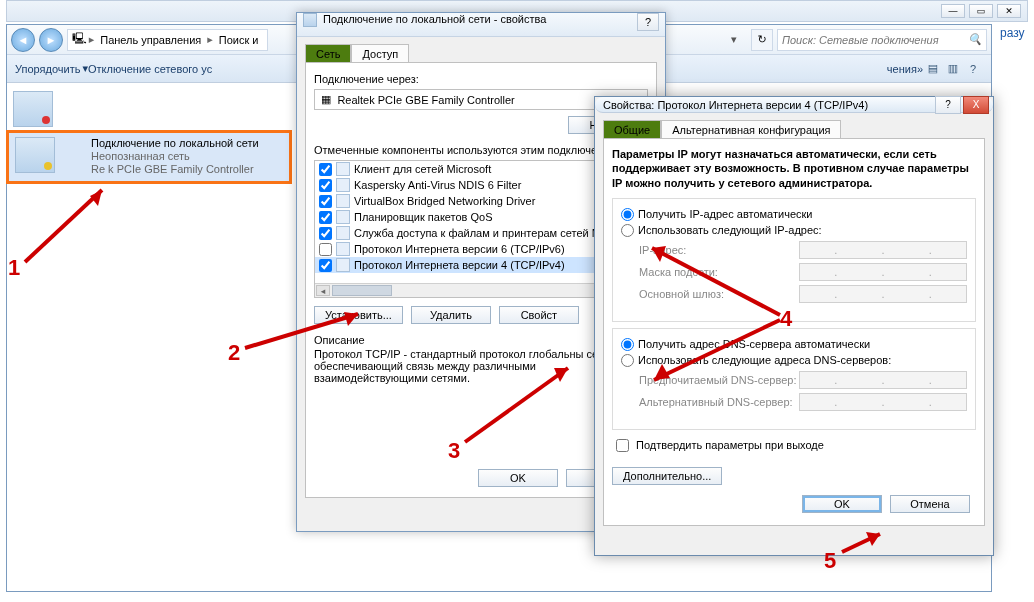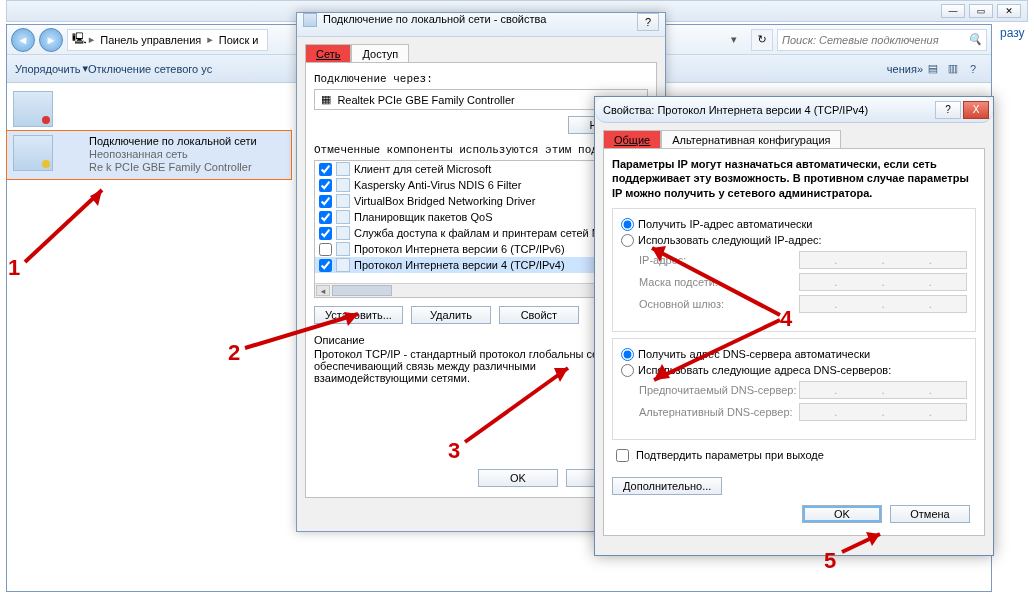--- a/index.html
+++ b/index.html
@@ -16,59 +16,59 @@
 .refresh-btn { width:22px; height:22px; border:1px solid #cdd9e8; background:#f2f6fb; display:flex;align-items:center;justify-content:center; }
 
 .toolbar { height: 28px; background: linear-gradient(#eaf2fb,#d9e6f4); border-bottom:1px solid #c0cedf; display:flex; align-items:center; padding:0 8px; gap:0; color:#1a3e6b; }
 .toolbar .item { display:flex; align-items:center; gap:2px; }
 .toolbar .spacer { flex:1; }
 .toolbar .icon-btn { width:20px; height:20px; border:1px solid transparent; display:flex;align-items:center;justify-content:center; color:#3a5a7a; }
 
 .content { position:relative; display:flex; height: calc(100% - 58px); background:#fff; }
 .list { width: 284px; border-right: none; padding: 4px 0; }
 .adapter { display:flex; padding:4px 6px; gap:6px; }
-.adapter.selected { background:#d9e7f8; border:1px solid #f97316; margin:-1px;gap:36px; }
+.adapter.selected { background:#d9e7f8; border:3px solid #f97316; margin:-1px;gap:36px; }
 .adapter .thumb { width:40px; height:36px; background:linear-gradient(#dbe9f6,#b9d3ec); border:1px solid #a3bdd7; position:relative; }
 .adapter .thumb::after { content:""; position:absolute; bottom:2px; right:2px; width:8px; height:8px; background:#d33; border-radius:50%; }
 .adapter.selected .thumb::after { background:#e9c22c; }
 .adapter .lines { display:flex; flex-direction:column; line-height:1.2; }
 .adapter .lines .name { color:#000; }
 .adapter .lines .sub { color:#666; }
 
 
 .dlg1 { position:absolute; left: 296px; top: 12px; width: 370px; height: 520px; background:#f0f0f0; border:1px solid #7a9bbf; box-shadow: 0 0 10px rgba(0,0,0,.25); }
 .dlg1 .titlebar1 { height:24px; background:linear-gradient(#f5f9fd,#e2ecf6); display:flex; padding:0 6px; gap:6px; border-bottom:1px solid #c6d4e4; }
 .dlg1 .titlebar1 .ti { width:14px; height:14px; background:linear-gradient(#dbe9f6,#b9d3ec); border:1px solid #9bb8d4; }
 .dlg1 .titlebar1 .ttxt { color:#000; }
 .dlg1 .titlebar1 .help { margin-left:auto; width:22px; height:18px; border:1px solid #b8c7d8; background:linear-gradient(#fcfcfc,#e6ecf3); display:flex;align-items:center;justify-content:center; }
 .tabs { display:flex; padding:6px 8px 0; gap:0; }
 .tab { padding:3px 10px; border:1px solid #c0c0c0; border-bottom:none; background:#fbfbfb; position:relative; top:1px; }
-.tab.active { background:#ef4444;text-decoration:underline; }
+.tab.active { background:#4d7c0f; }
 .tabbody { margin:0 8px 8px; border:1px solid #c0c0c0; background:#fff; padding:8px; height: 436px; position:relative; }
-.field-label { margin:2px 0 4px;font-family:Liberation Mono, monospace; }
+.field-label { margin:2px 0 4px; }
 .connect-box { display:flex; gap:6px; }
 .connect-box .val { flex:1; border:1px solid #c0c0c0; background:#fff; padding:3px 6px; display:flex; align-items:center; gap:6px; }
 .btn { border:1px solid #9fb3c7; background:linear-gradient(#fdfdfd,#e8eef5); padding:2px 10px; min-width:80px; text-align:center; }
 .components { margin-top:10px; }
 .comp-list { border:1px solid #c0c0c0; background:#fff; height:138px; overflow:hidden; margin-top:4px; position:relative; }
 .comp-item { display:flex; align-items:center; gap:4px; padding:1px 4px; }
 .comp-item input { margin:0; }
 .comp-item .ic { width:14px; height:14px; background:#e6effa; border:1px solid #aac2db; }
 .comp-item.sel { background:#cde4ff; }
 .scroll-h { position:absolute; left:0; right:0; bottom:0; height:14px; background:#efefef; border-top:1px solid #d0d0d0; display:flex; }
 .scroll-h .thumb { width:60px; background:#cfd8e2; border:1px solid #b0bcc9; margin:1px; }
 .scroll-h .arrow { width:14px; background:#e4e4e4; border:1px solid #c4c4c4; margin:1px; display:flex;align-items:center;justify-content:center;font-size:9px;color:#666; }
 .btn-row { display:flex; gap:8px; margin-top:8px; }
 .section-title { margin-top:10px; }
 .desc { border:none; color:#000; padding:2px 0 0; }
 .dlg-buttons { position:absolute; right:10px; bottom:10px; display:flex; gap:8px; }
 
 
 .dlg2 { position:absolute; left: 594px; top: 96px; width: 400px; height: 460px; background:#f0f0f0; border:1px solid #6b8bad; box-shadow: 0 0 14px rgba(0,0,0,.35); }
-.dlg2 .titlebar2 { height:26px; background:linear-gradient(#f9fcff,#dde9f5); display:flex; align-items:center; padding:0 4px 0 8px; border-bottom:1px solid #c0cedf;border-radius:12px; }
+.dlg2 .titlebar2 { height:16px; background:linear-gradient(#f9fcff,#dde9f5); display:flex; align-items:center; padding:0 4px 0 8px; border-bottom:1px solid #c0cedf;border-radius:12px; }
 .dlg2 .titlebar2 .ttxt { color:#000; }
 .dlg2 .titlebar2 .wbtns { margin-left:auto; display:flex; gap:2px; }
 .dlg2 .titlebar2 .wbtn { width:26px; height:18px; border:1px solid #b8c7d8; background:linear-gradient(#fff,#e6ecf3); display:flex;align-items:center;justify-content:center; font-size:10px; }
 .dlg2 .titlebar2 .wbtn.close { background:linear-gradient(#f28a7a,#d14a36); border-color:#b03a28; color:#fff; }
 .dlg2 .tabs { padding:6px 8px 0; }
 .dlg2 .tabbody { height: 388px; }
 .info-text { line-height:1.3; margin-bottom:8px;font-weight:bold; }
 .radio-row { display:flex; align-items:center; gap:4px; margin:3px 0; }
 .radio-row input { margin:0; }
 .ip-grid { margin:4px 0 8px 18px; display:grid; grid-template-columns: 160px 1fr; row-gap:4px; align-items:center; }

